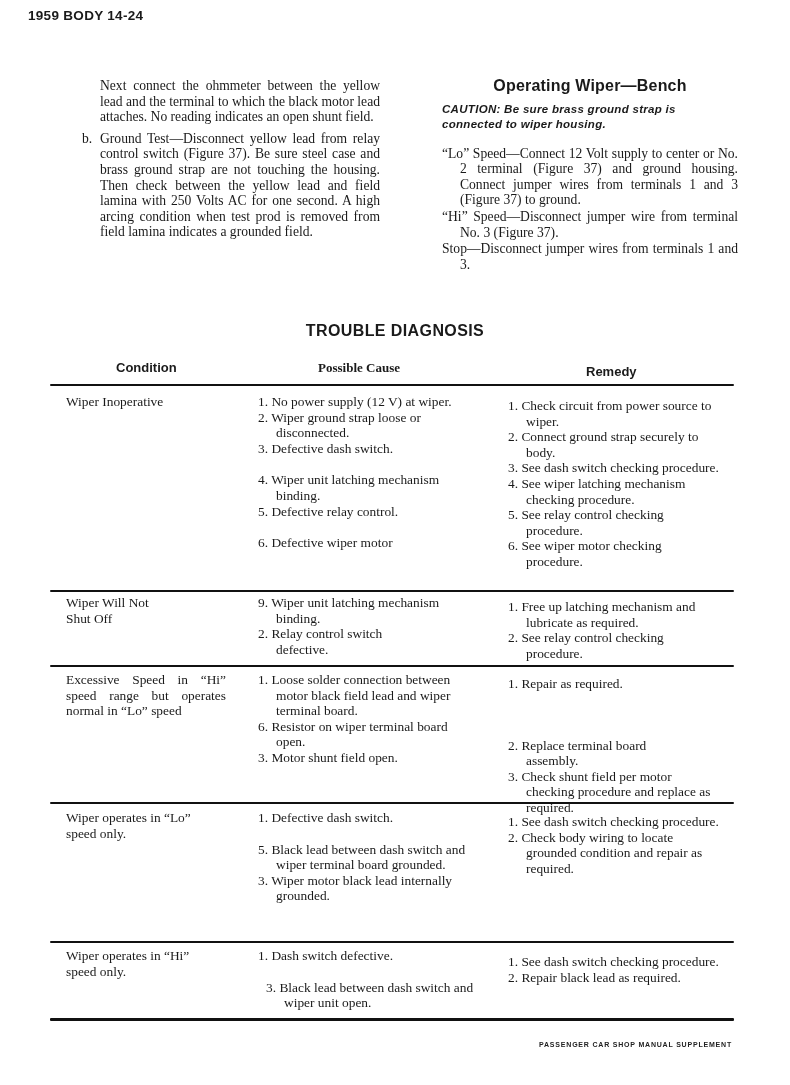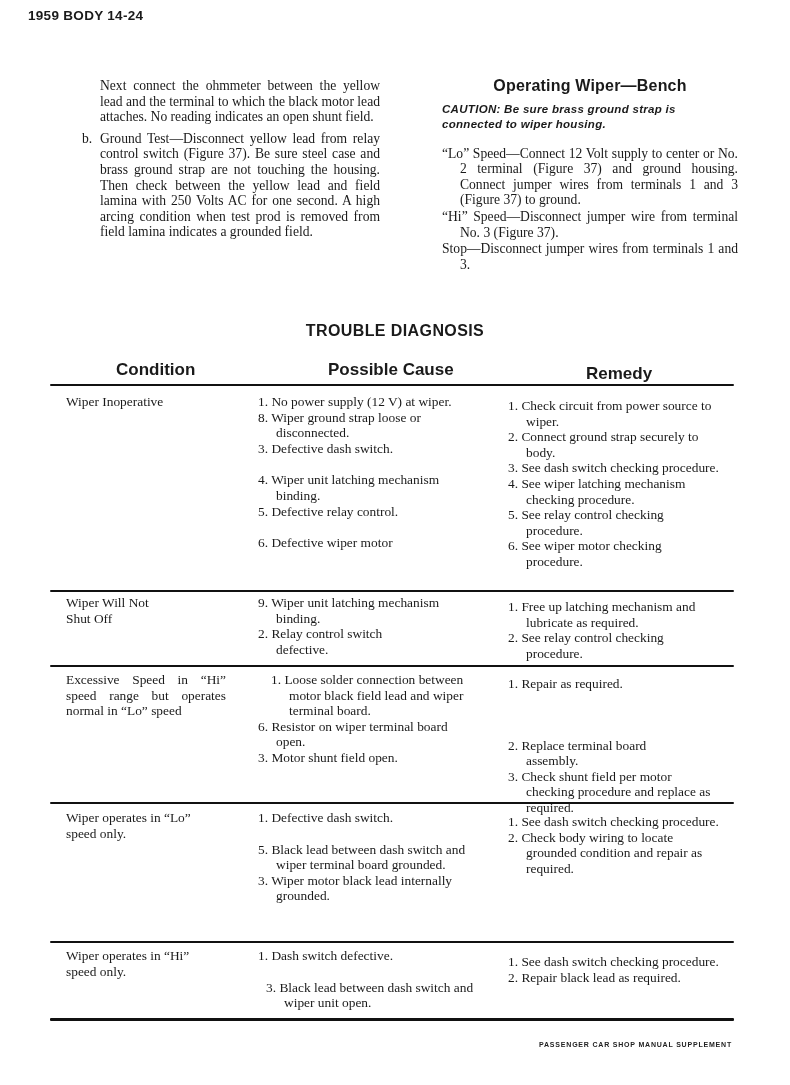--- a/index.html
+++ b/index.html
@@ -35,24 +35,24 @@
   .section-title {
     position: absolute; left: 0; width: 790px; top: 322px; text-align: center;
     font-family: "Liberation Sans", "DejaVu Sans", sans-serif;
     font-weight: bold; font-size: 16px; letter-spacing: 0.4px;
   }
 
   .table-head { position: absolute; top: 360px; left: 50px; width: 684px; height: 26px; }
   .th {
     position: absolute; top: 0;
     font-family: "Liberation Sans", "DejaVu Sans", sans-serif;
-    font-weight: bold; font-size: 17px;
+    font-weight: bold; font-size: 13px;
   }
   .th-condition { left: 66px; }
-  .th-cause { left: 278px; }
+  .th-cause { left: 268px; font-family: Liberation Serif, serif; }
   .th-remedy { left: 536px; top: 4px; }
 
   .rule { position: absolute; left: 50px; width: 684px; height: 2px; background: #111; border-radius: 1px; }
 
   .trow { position: absolute; left: 50px; width: 684px; font-size: 13.4px; line-height: 15.6px; }
   .cell-cond { position: absolute; left: 16px; width: 150px; text-align: justify; }
   .cell-cause { position: absolute; left: 208px; width: 222px; }
   .cell-rem { position: absolute; left: 458px; width: 212px; }
   .gap { height: 16px; }
 
@@ -95,21 +95,21 @@
 <div class="rule" style="top:590px;"></div>
 <div class="rule" style="top:665px;"></div>
 <div class="rule" style="top:802px;"></div>
 <div class="rule" style="top:941px;"></div>
 <div class="rule" style="top:1018px; height:3px;"></div>
 
 <div class="trow" style="top:394px;">
   <div class="cell-cond">Wiper Inoperative</div>
   <div class="cell-cause">
     <div style="padding-left:18px;text-indent:-18px;">1. No power supply (12 V) at wiper.</div>
-    <div style="padding-left:18px;text-indent:-18px;">8. Wiper ground strap loose or disconnected.</div>
+    <div style="padding-left:18px;text-indent:-18px;">2. Wiper ground strap loose or disconnected.</div>
     <div style="padding-left:18px;text-indent:-18px;">3. Defective dash switch.</div>
     <div class="gap"></div>
     <div style="padding-left:18px;text-indent:-18px;">4. Wiper unit latching mechanism binding.</div>
     <div style="padding-left:18px;text-indent:-18px;">5. Defective relay control.</div>
     <div class="gap"></div>
     <div style="padding-left:18px;text-indent:-18px;">6. Defective wiper motor</div>
   </div>
   <div class="cell-rem" style="top:4px;">
     <div style="padding-left:18px;text-indent:-18px;">1. Check circuit from power source to wiper.</div>
     <div style="padding-left:18px;text-indent:-18px;">2. Connect ground strap securely to body.</div>
@@ -128,21 +128,21 @@
   </div>
   <div class="cell-rem" style="top:4px;">
     <div style="padding-left:18px;text-indent:-18px;">1. Free up latching mechanism and lubricate as required.</div>
     <div style="padding-left:18px;text-indent:-18px;">2. See relay control checking procedure.</div>
   </div>
 </div>
 
 <div class="trow" style="top:672px;">
   <div class="cell-cond" style="width:160px;">Excessive Speed in “Hi” speed range but operates normal in “Lo” speed</div>
   <div class="cell-cause">
-    <div style="padding-left:18px;text-indent:-18px;margin-left:13px;">1. Loose solder connection between motor black field lead and wiper terminal board.</div>
+    <div style="padding-left:18px;text-indent:-18px;">1. Loose solder connection between motor black field lead and wiper terminal board.</div>
     <div style="padding-left:18px;text-indent:-18px;">6. Resistor on wiper terminal board open.</div>
     <div style="padding-left:18px;text-indent:-18px;">3. Motor shunt field open.</div>
   </div>
   <div class="cell-rem" style="top:4px;">
     <div style="padding-left:18px;text-indent:-18px;">1. Repair as required.</div>
     <div class="gap" style="height:30px;"></div>
     <div style="padding-left:18px;text-indent:-18px;width:186px;margin-top:16px;">2. Replace terminal board assembly.</div>
     <div style="padding-left:18px;text-indent:-18px;">3. Check shunt field per motor checking procedure and replace as required.</div>
   </div>
 </div>

